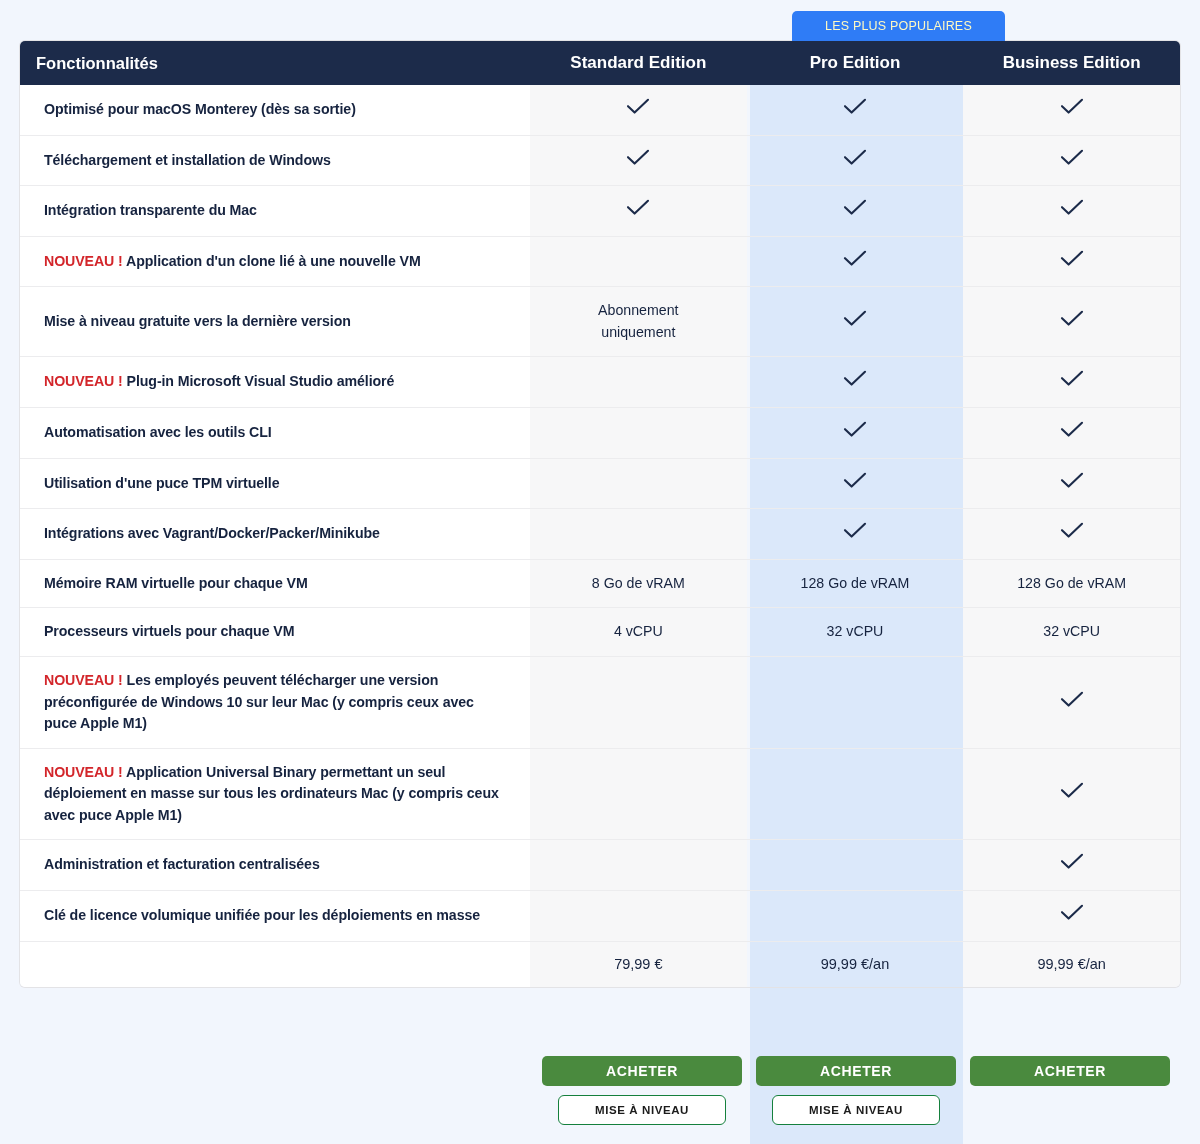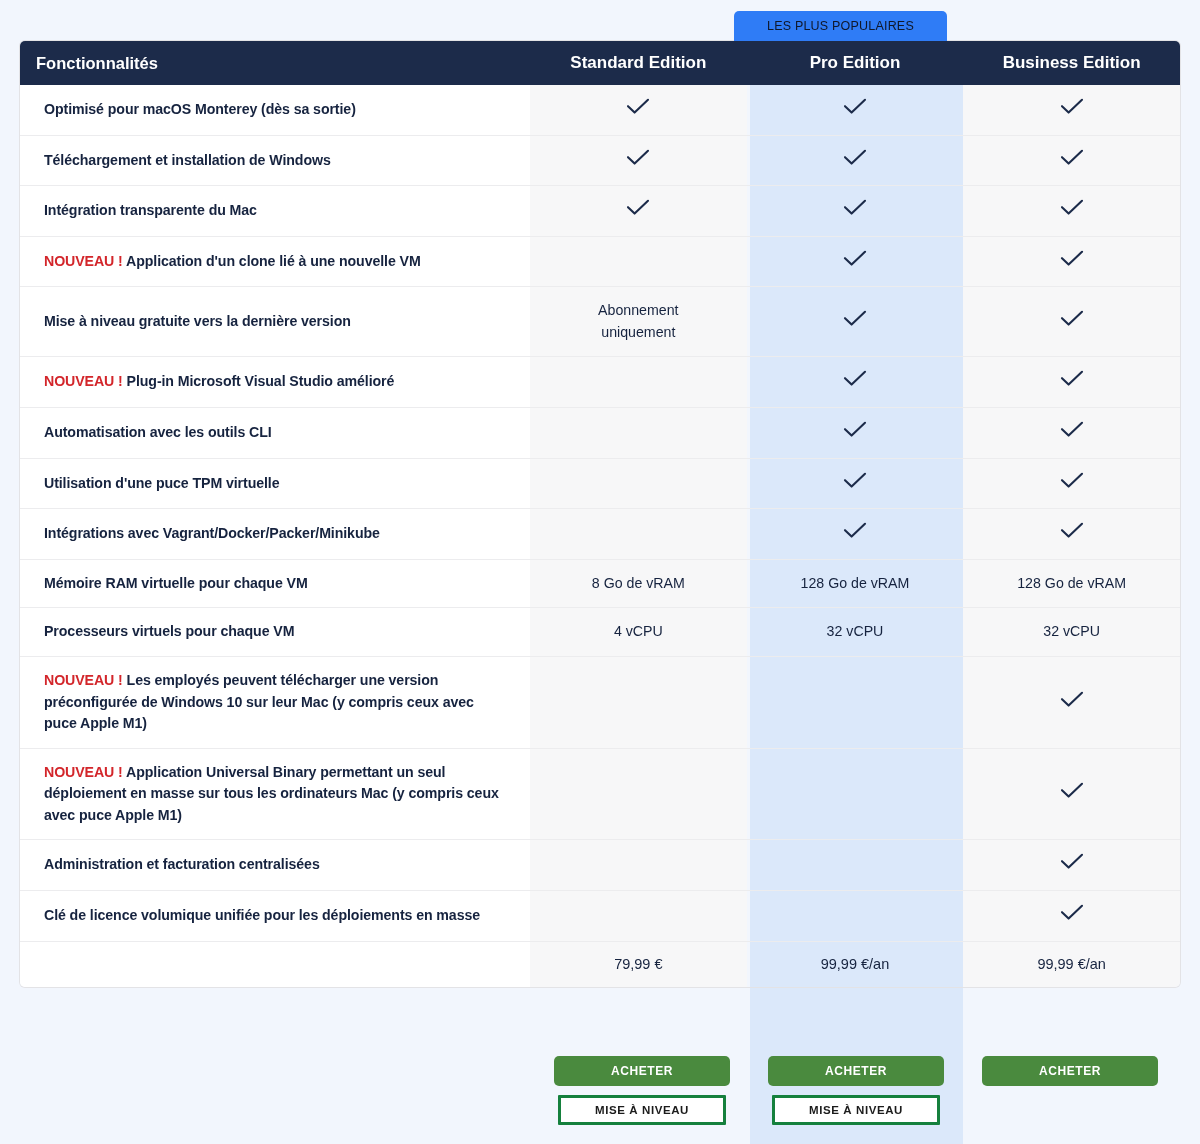--- a/index.html
+++ b/index.html
@@ -12,23 +12,23 @@
   .page { position: relative; width: 1200px; height: 1144px; }
 
   
   .pro-band {
     position: absolute; left: 750px; top: 41px; width: 213px; height: 1103px;
     background: #dbe8fa; z-index: 0;
   }
 
   
   .popular-badge {
-    position: absolute; left: 734px; top: 11px; width: 213px; height: 30px;
+    position: absolute; left: 792px; top: 11px; width: 213px; height: 30px;
     background: #2f7cf6; border-radius: 5px 5px 0 0;
-    color: #0f172a; font-size: 12.5px; letter-spacing: .2px;
+    color: #fef9c3; font-size: 12.5px; letter-spacing: .2px;
     display: flex; align-items: center; justify-content: center;
     z-index: 3;
   }
 
   
   .table-wrap {
     position: absolute; left: 20px; top: 41px; width: 1160px;
     border-radius: 5px; overflow: hidden; z-index: 2;
     box-shadow: 0 0 0 1px #e3e3e6;
     background: transparent;
@@ -79,28 +79,28 @@
   }
   .cta-col {
     position: absolute; top: 34px; width: 216px;
     display: flex; flex-direction: column; align-items: center; gap: 9px;
   }
   .cta-std  { left: 534px; }
   .cta-pro  { left: 748px; }
   .cta-biz  { left: 962px; }
 
   .btn-buy {
-    width: 176px; height: 30px; border: none; border-radius: 5px;
+    width: 200px; height: 30px; border: none; border-radius: 5px;
     background: #4a8a3e; color: #fff;
     font-family: "Liberation Sans", sans-serif;
-    font-size: 12px; font-weight: bold; letter-spacing: .6px;
+    font-size: 14px; font-weight: bold; letter-spacing: .6px;
     cursor: pointer;
   }
   .btn-up {
-    width: 168px; height: 30px; border: 3px solid #15803d; border-radius: 1px;
+    width: 168px; height: 30px; border: 1px solid #15803d; border-radius: 6px;
     background: #ffffff; color: #1b1b1b;
     font-family: "Liberation Sans", sans-serif;
     font-size: 11.5px; font-weight: bold; letter-spacing: .6px;
     cursor: pointer;
   }
 </style>
 </head>
 <body>
 
 <div class="page">

